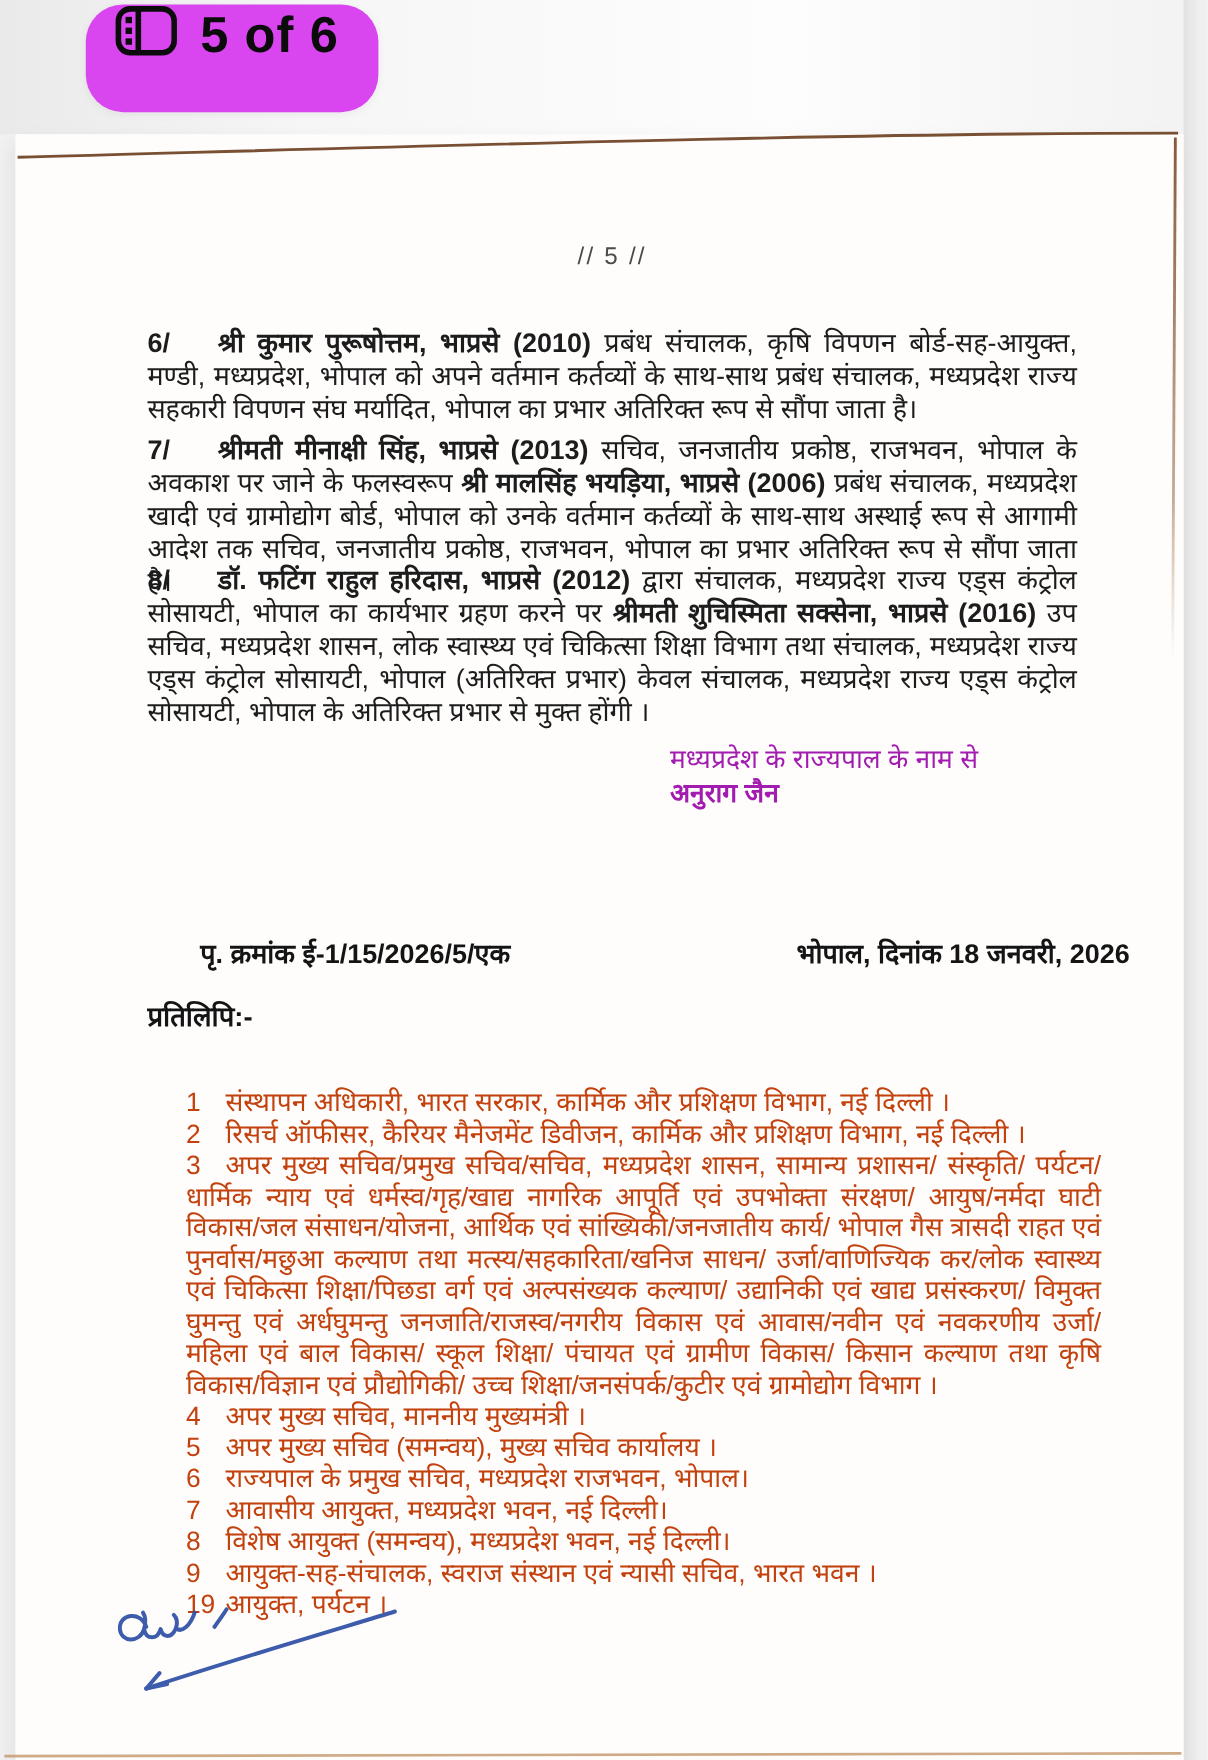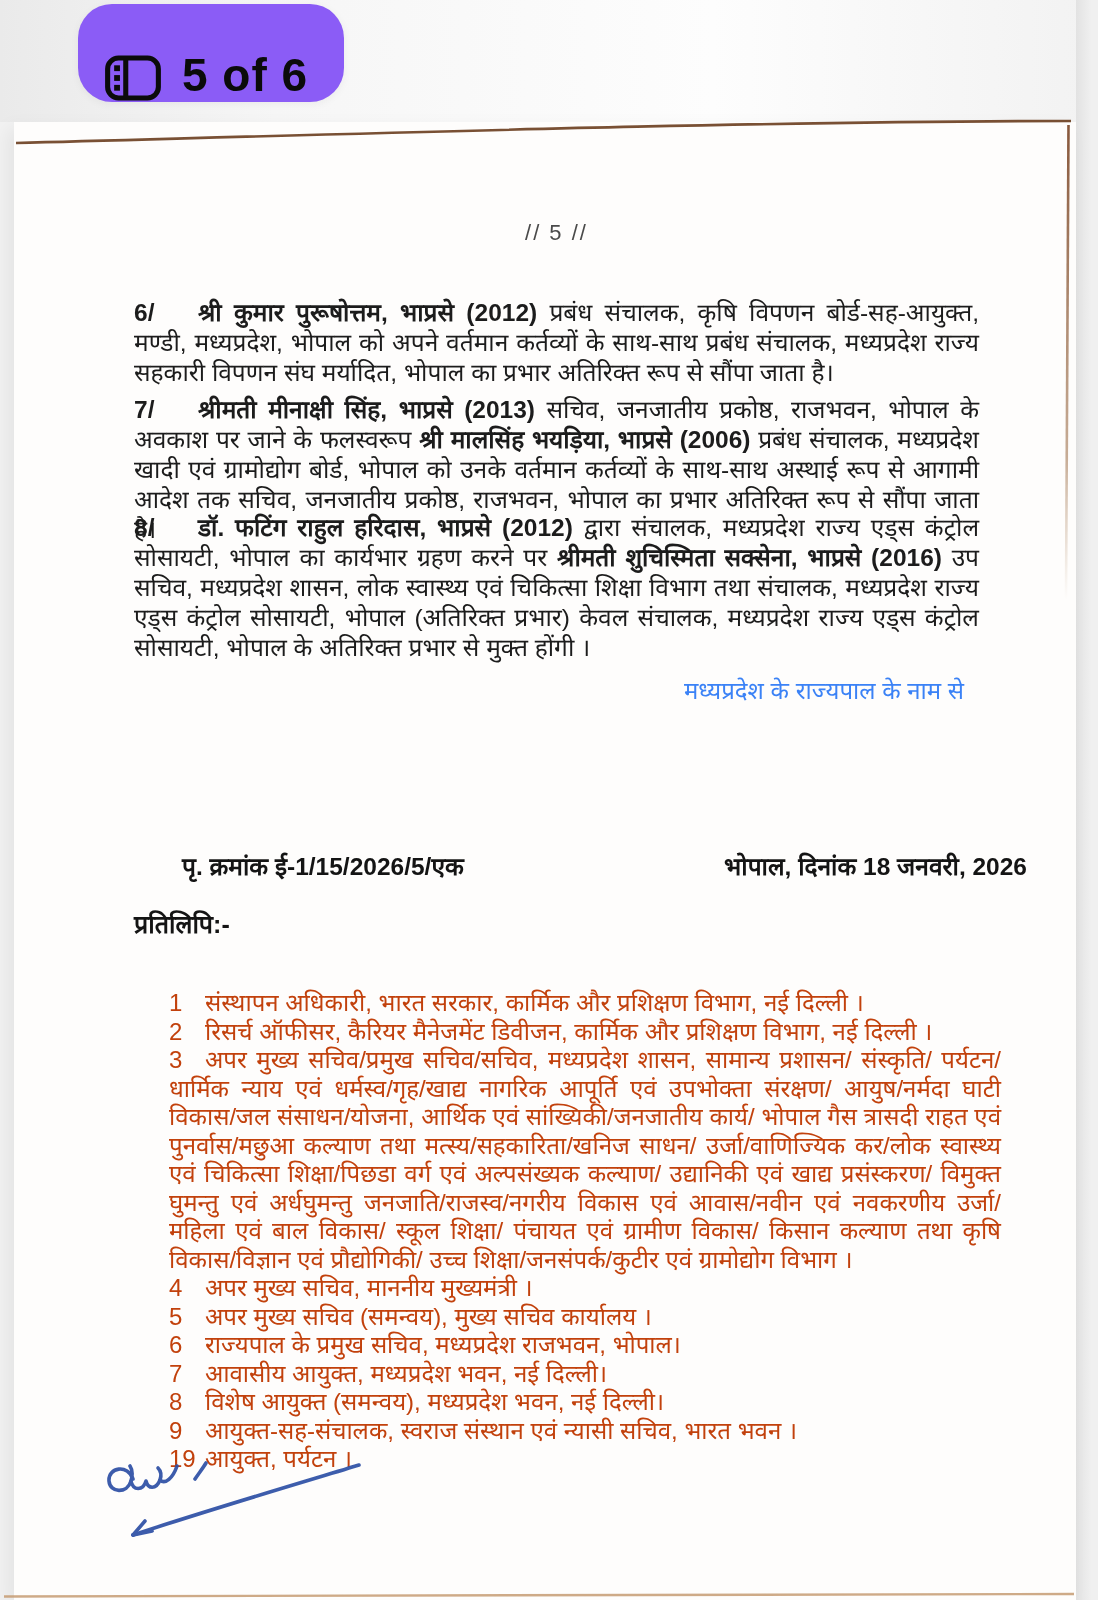--- a/index.html
+++ b/index.html
@@ -9,38 +9,38 @@
   .top-band { position:absolute; left:0; top:0; width:1098px; height:122px;
     background:linear-gradient(90deg,#eaeaea 0%,#f6f6f6 25%,#fdfdfd 65%,#f2f2f2 100%); }
 
   .right-strip { position:absolute; left:1076px; top:0; width:22px; height:1600px;
     background:linear-gradient(90deg,#e2e2e2,#f0f0f0 70%); }
 
   .page { position:absolute; left:14px; top:122px; width:1062px; height:1478px;
     background:#fefdfc; box-shadow:-7px 6px 18px rgba(0,0,0,0.06); }
 
   .badge { position:absolute; left:78px; top:4px; height:98px; border-radius:34px;
-    background:#8b5cf6; display:flex; align-items:flex-end; gap:20px;
+    background:#d946ef; display:flex; align-items:flex-start; gap:20px;
     padding:0 36px 0 26px; box-shadow:0 2px 8px rgba(0,0,0,0.05); }
   .badge-text { font-size:46px; font-weight:600; color:#0b0b0b; letter-spacing:1px; white-space:nowrap; }
 
   
   .page-marker { position:absolute; left:120px; top:98px; width:845px; text-align:center;
     font-size:22px; color:#4a4a4a; letter-spacing:2px; }
 
   .para { position:absolute; left:120px; width:845px; font-size:24.5px; line-height:30px;
     color:#1c1c1c; text-align:justify; }
   .para-6 { top:176px; }
   .para-7 { top:273px; }
   .para-8 { top:391px; }
   .pnum { display:inline-block; width:64px; font-weight:700; }
   .seg-b { font-weight:700; }
 
-  .sig-block { position:absolute; left:595px; top:553px; width:430px; text-align:center;
-    font-size:24px; line-height:31px; color:#3b82f6; }
+  .sig-block { position:absolute; left:595px; top:553px; width:430px; text-align:left;
+    font-size:24px; line-height:31px; color:#a21caf; }
   .sig-name { font-weight:700; }
 
   .ref-row { position:absolute; left:120px; top:727px; width:845px; display:flex;
     justify-content:space-between; font-size:24.5px; font-weight:700; color:#141414;margin-left:48px; }
 
   .copies-heading { position:absolute; left:120px; top:784px; font-size:25px;
     font-weight:700; color:#141414; }
 
   .copies { position:absolute; left:155px; top:867px; width:832px; font-size:24px;
     line-height:28.5px; color:#c2410c; }
@@ -58,33 +58,34 @@
 <div class="canvas">
 
   <div class="top-band"></div>
   <div class="right-strip"></div>
 
   <div class="page">
 
     <div class="page-marker">// 5 //</div>
 
     <div class="para para-6">
-      <span class="pnum">6/</span><span class="seg-b">श्री कुमार पुरूषोत्तम, भाप्रसे (2012)</span><span> प्रबंध संचालक, कृषि विपणन बोर्ड-सह-आयुक्त, मण्डी, मध्यप्रदेश, भोपाल को अपने वर्तमान कर्तव्यों के साथ-साथ  प्रबंध संचालक, मध्यप्रदेश राज्य सहकारी विपणन संघ मर्यादित, भोपाल का प्रभार अतिरिक्त रूप से सौंपा जाता है।</span>
+      <span class="pnum">6/</span><span class="seg-b">श्री कुमार पुरूषोत्तम, भाप्रसे (2010)</span><span> प्रबंध संचालक, कृषि विपणन बोर्ड-सह-आयुक्त, मण्डी, मध्यप्रदेश, भोपाल को अपने वर्तमान कर्तव्यों के साथ-साथ  प्रबंध संचालक, मध्यप्रदेश राज्य सहकारी विपणन संघ मर्यादित, भोपाल का प्रभार अतिरिक्त रूप से सौंपा जाता है।</span>
     </div>
 
     <div class="para para-7">
       <span class="pnum">7/</span><span class="seg-b">श्रीमती मीनाक्षी सिंह, भाप्रसे (2013)</span><span> सचिव, जनजातीय प्रकोष्ठ, राजभवन, भोपाल के अवकाश पर जाने के फलस्वरूप </span><span class="seg-b">श्री मालसिंह भयड़िया, भाप्रसे (2006)</span><span> प्रबंध संचालक, मध्यप्रदेश खादी एवं ग्रामोद्योग बोर्ड, भोपाल  को उनके वर्तमान कर्तव्यों के साथ-साथ अस्थाई रूप से आगामी आदेश तक सचिव, जनजातीय प्रकोष्ठ, राजभवन, भोपाल का प्रभार अतिरिक्त रूप से सौंपा जाता है।</span>
     </div>
 
     <div class="para para-8">
       <span class="pnum">8/</span><span class="seg-b">डॉ. फटिंग राहुल हरिदास, भाप्रसे (2012)</span><span> द्वारा संचालक, मध्यप्रदेश राज्य एड्स कंट्रोल सोसायटी, भोपाल का कार्यभार ग्रहण करने पर </span><span class="seg-b">श्रीमती शुचिस्मिता सक्सेना, भाप्रसे (2016)</span><span> उप सचिव, मध्यप्रदेश शासन, लोक स्वास्थ्य एवं चिकित्सा शिक्षा विभाग तथा संचालक, मध्यप्रदेश राज्य एड्स कंट्रोल सोसायटी, भोपाल (अतिरिक्त प्रभार) केवल संचालक, मध्यप्रदेश राज्य एड्स कंट्रोल सोसायटी, भोपाल के अतिरिक्त प्रभार से मुक्त होंगी ।</span>
     </div>
 
     <div class="sig-block">
       <div>मध्यप्रदेश के राज्यपाल के नाम से</div>
+      <div class="sig-name">अनुराग जैन</div>
     </div>
 
     <div class="ref-row">
       <span>पृ. क्रमांक ई-1/15/2026/5/एक</span>
       <span>भोपाल, दिनांक 18 जनवरी, 2026</span>
     </div>
 
     <div class="copies-heading">प्रतिलिपि:-</div>
 
     <div class="copies">

